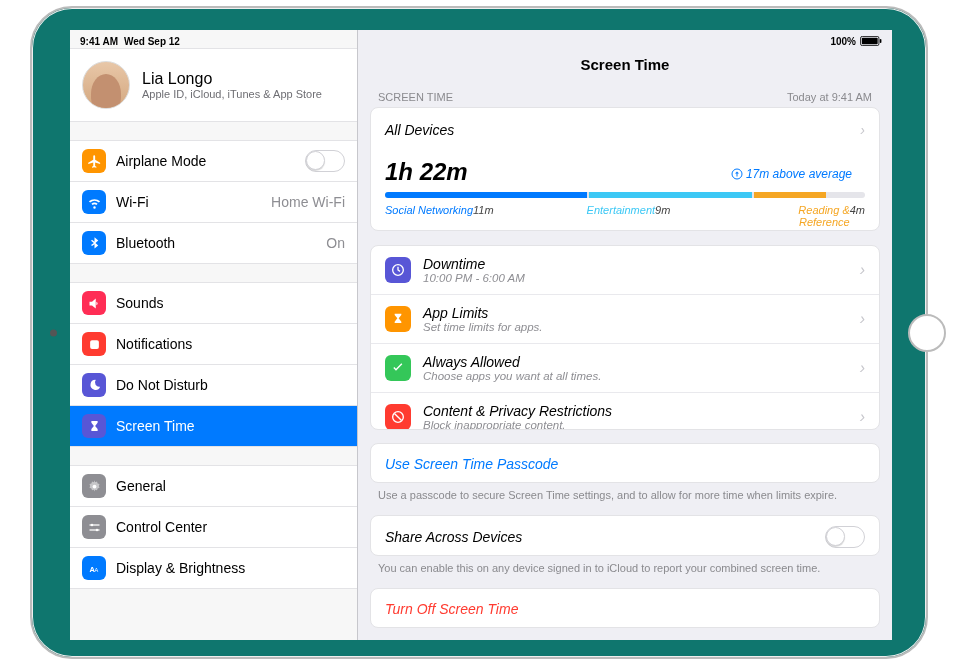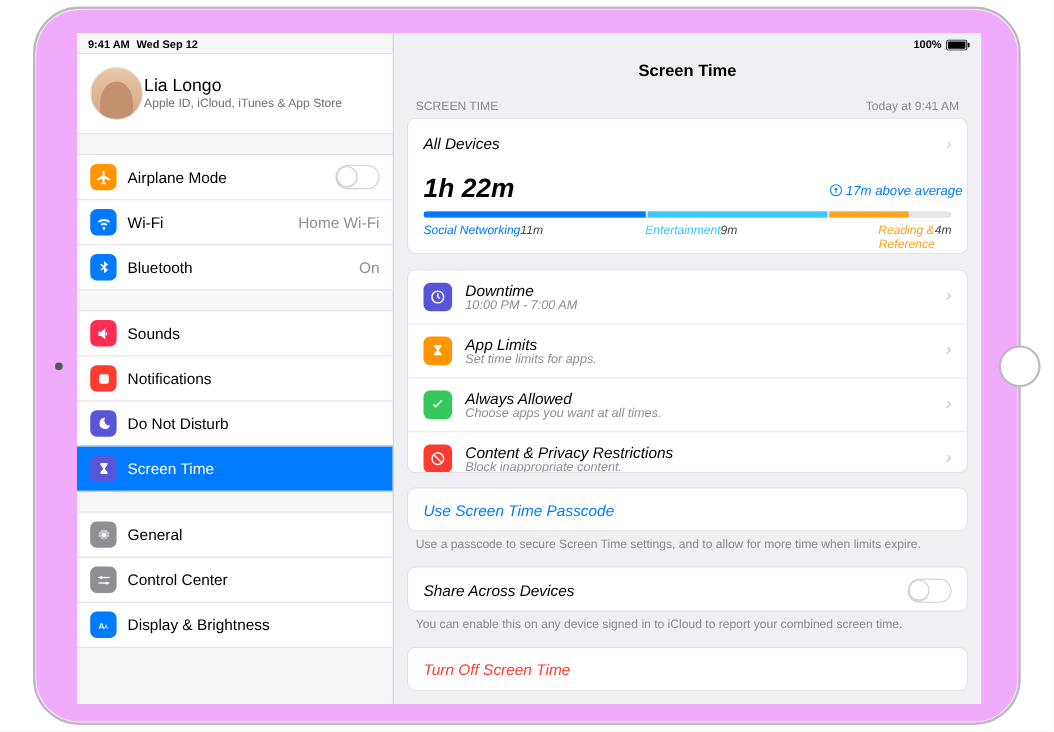--- a/index.html
+++ b/index.html
@@ -11,21 +11,21 @@
     overflow: hidden;
     position: relative;
   }
   
   .device {
     position: absolute;
     left: 30px; top: 6px;
     width: 898px; height: 653px;
     border: 2px solid #bbb;
     border-radius: 42px;
-    background: #f0abfc;
+    background: #0f766e;
     box-shadow: 0 0 0 1px #eee inset;
   }
   .home-button {
     position: absolute;
     right: -1px; top: 50%;
     transform: translate(50%,-50%);
     width: 38px; height: 38px;
     border: 2px solid #bbb;
     border-radius: 50%;
     background: #fff;
@@ -94,21 +94,21 @@
   .cell .label { flex:1; }
   .cell .value { color:#8e8e93; font-size:14px; }
   .icon {
     width:24px; height:24px;
     border-radius:6px;
     display:flex; align-items:center; justify-content:center;
     flex-shrink:0;
     color:#fff;
   }
   .icon svg { width:15px; height:15px; }
-  .avatar-cell { padding:12px; gap:1px; min-height:60px; }
+  .avatar-cell { padding:12px; gap:12px; min-height:60px; }
   .avatar {
     width:48px; height:48px; border-radius:50%;
     background: linear-gradient(#e8c7a8,#d4a880);
     border:1px solid #ddd;
     overflow:hidden;
     display:flex; align-items:flex-end; justify-content:center;
   }
   .avatar .person {
     width:30px; height:40px;
     background:#c39070;
@@ -164,21 +164,21 @@
     border-top:1px solid #e9e9ed;
     gap:12px;
     min-height:44px;
   }
   .card .row:first-child { border-top:none; }
   .row .meta { display:flex; flex-direction:column; flex:1; }
   .row .meta .title { font-size:14px; }
   .row .meta .sub { font-size:11.5px; color:#8e8e93; }
   .row .chev { color:#c7c7cc; }
   .all-devices-row { font-size:14px; }
-  .big-time { font-size:24px; font-weight:600; padding:6px 4px 2px 14px; display:flex; align-items:baseline;}
+  .big-time { font-size:24px; font-weight:600; padding:6px 27px 2px 14px; display:flex; align-items:baseline;}
   .big-time .avg { margin-left:auto; color:#007aff; font-size:12px; font-weight:500; display:flex; align-items:center; gap:3px;}
   .usage-bar {
     height:6px; margin:4px 14px 4px 14px;
     border-radius:3px;
     background:#e5e5ea;
     display:flex;
     overflow:hidden;
   }
   .seg { height:100%; }
   .seg + .seg { margin-left:2px; }
@@ -405,21 +405,21 @@
         <div class="card">
           <div class="row">
             <div class="sicon" style="background:#5856d6">
               <svg viewBox="0 0 24 24" fill="white">
                   <circle cx="12" cy="12" r="8" fill="none" stroke="white" stroke-width="2"></circle>
                   <path d="M12 7v5l3 2" stroke="white" stroke-width="2" fill="none"></path>
                 </svg>
             </div>
             <div class="meta">
               <span class="title">Downtime</span>
-              <span class="sub">10:00 PM - 7:00 AM</span>
+              <span class="sub">10:00 PM - 6:00 AM</span>
             </div>
             <span class="chev">›</span>
           </div>
           <div class="row">
             <div class="sicon" style="background:#ff9500">
               <svg viewBox="0 0 24 24" fill="white">
                   <path d="M7 4h10v2l-4 5 4 5v2H7v-2l4-5-4-5V4z"></path>
                 </svg>
             </div>
             <div class="meta">

